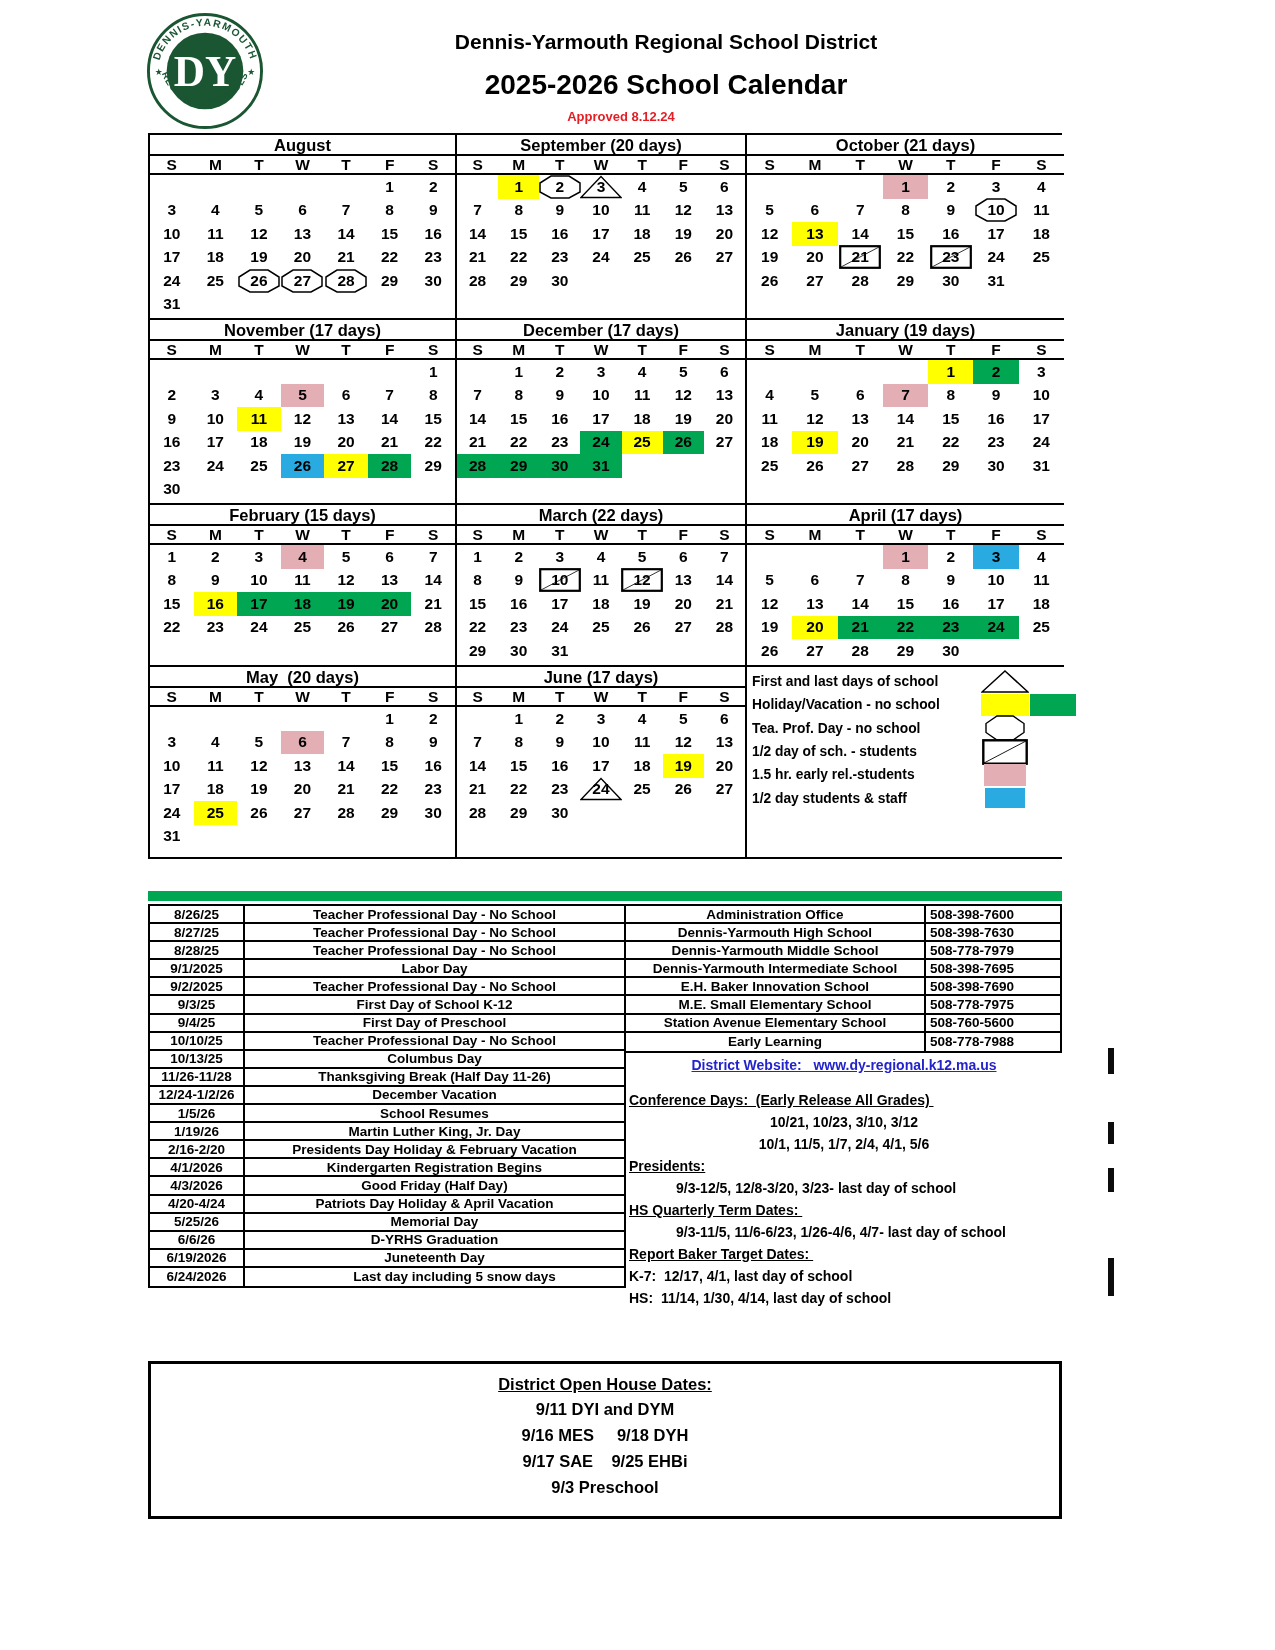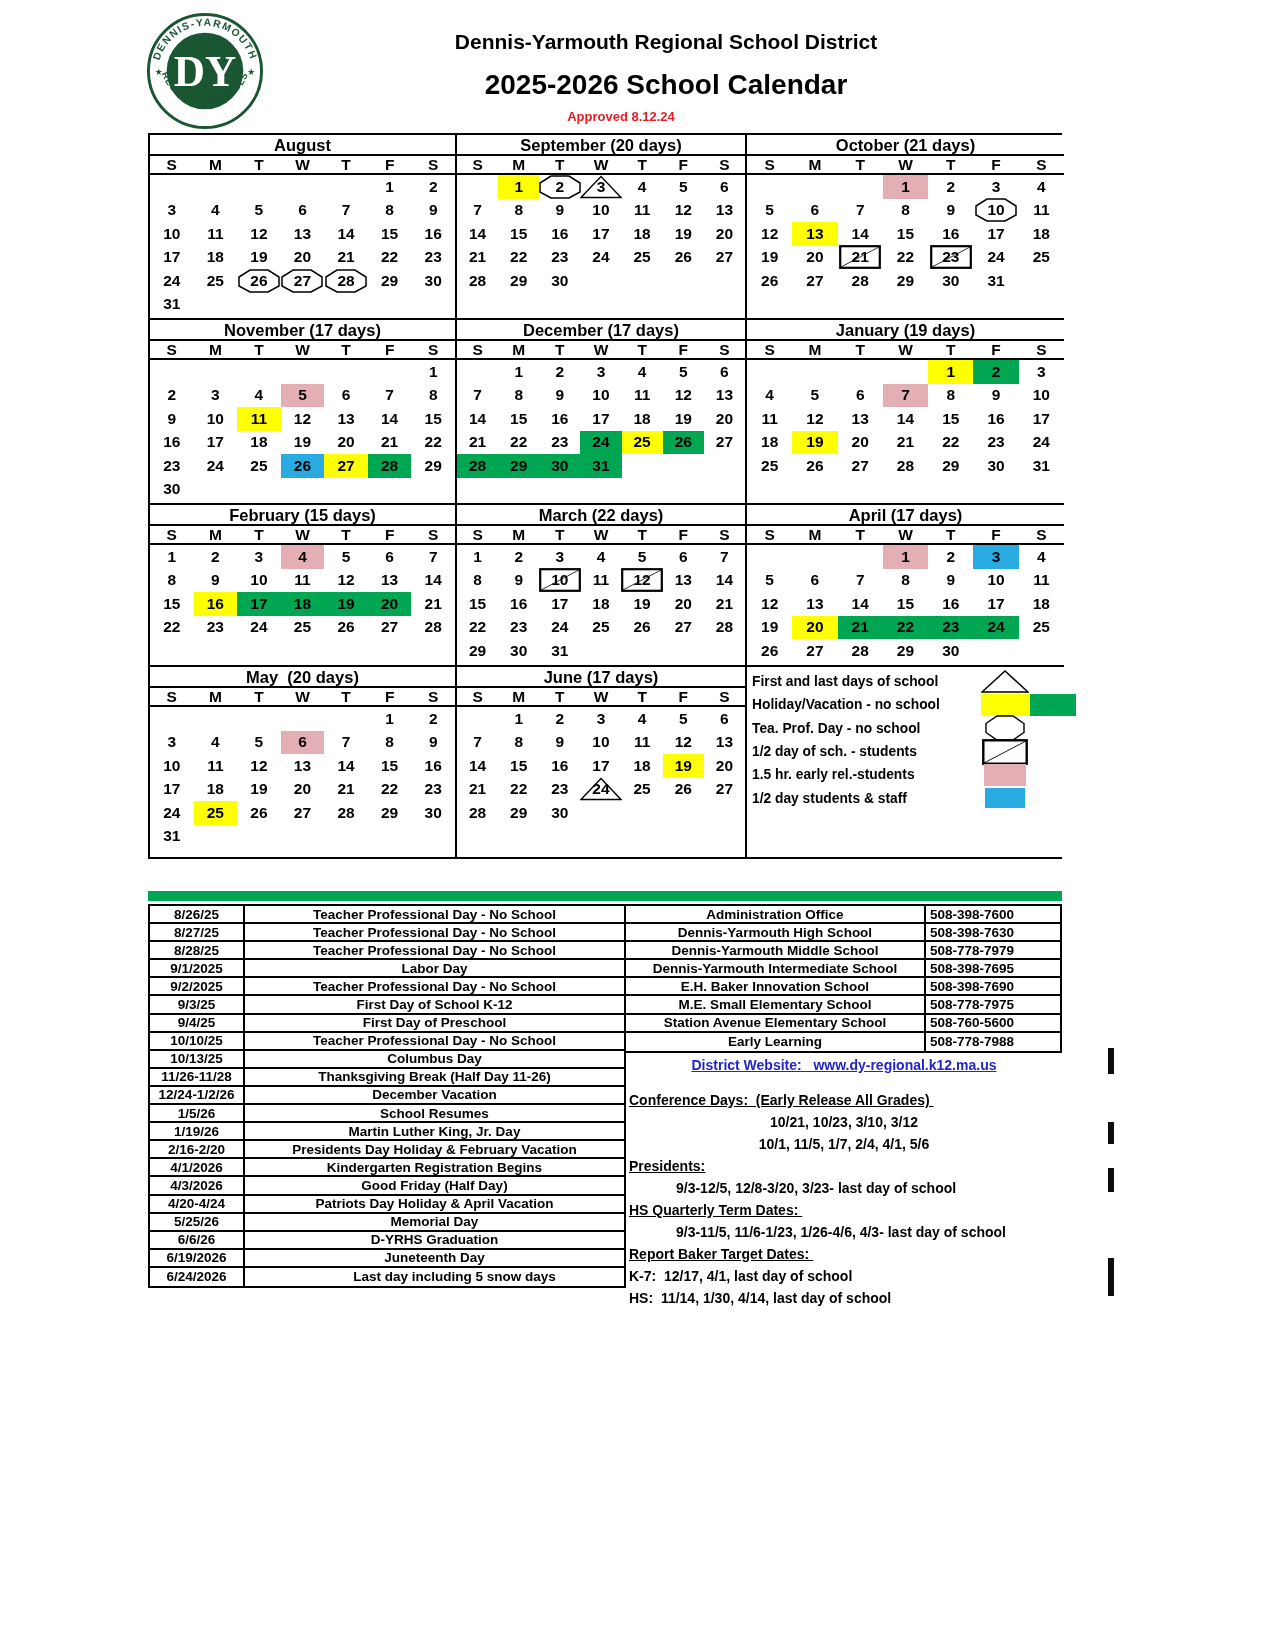--- a/index.html
+++ b/index.html
@@ -1614,26 +1614,33 @@
         </div>
       <div id="info-lines">
           <div class="il il-link">District Website:   www.dy-regional.k12.ma.us</div>
           <div class="il il-spacer"></div>
           <div class="il il-heading">Conference Days:  (Early Release All Grades) </div>
           <div class="il il-center">10/21, 10/23, 3/10, 3/12</div>
           <div class="il il-center">10/1, 11/5, 1/7, 2/4, 4/1, 5/6</div>
           <div class="il il-heading">Presidents:</div>
           <div class="il il-indent">9/3-12/5, 12/8-3/20, 3/23- last day of school</div>
           <div class="il il-heading">HS Quarterly Term Dates: </div>
-          <div class="il il-indent">9/3-11/5, 11/6-1/23, 1/26-4/6, 4/3- last day of school</div>
+          <div class="il il-indent">9/3-11/5, 11/6-6/23, 1/26-4/6, 4/7- last day of school</div>
           <div class="il il-heading">Report Baker Target Dates: </div>
           <div class="il il-left">K-7:  12/17, 4/1, last day of school</div>
           <div class="il il-left">HS:  11/14, 1/30, 4/14, last day of school</div>
         </div>
     </div>
   </div>
 
+  <div class="openhouse" id="openhouse">
+    <div class="oh-title">District Open House Dates:</div>
+  <div class="oh-line">9/11 DYI and DYM</div>
+      <div class="oh-line">9/16 MES     9/18 DYH</div>
+      <div class="oh-line">9/17 SAE    9/25 EHBi</div>
+      <div class="oh-line">9/3 Preschool</div>
+    </div>
 
   <div class="artifact" style="left:1108px; top:1048px; height:26px;"></div>
   <div class="artifact" style="left:1108px; top:1122px; height:22px;"></div>
   <div class="artifact" style="left:1108px; top:1168px; height:24px;"></div>
   <div class="artifact" style="left:1108px; top:1258px; height:38px;"></div>
 </div>
 
 </body></html>

